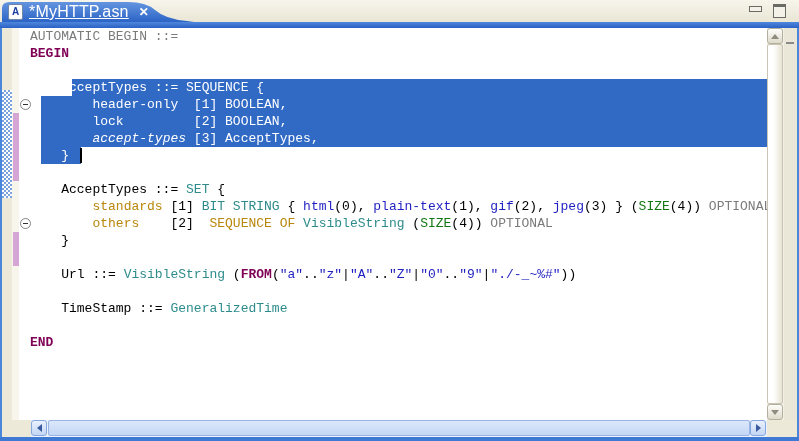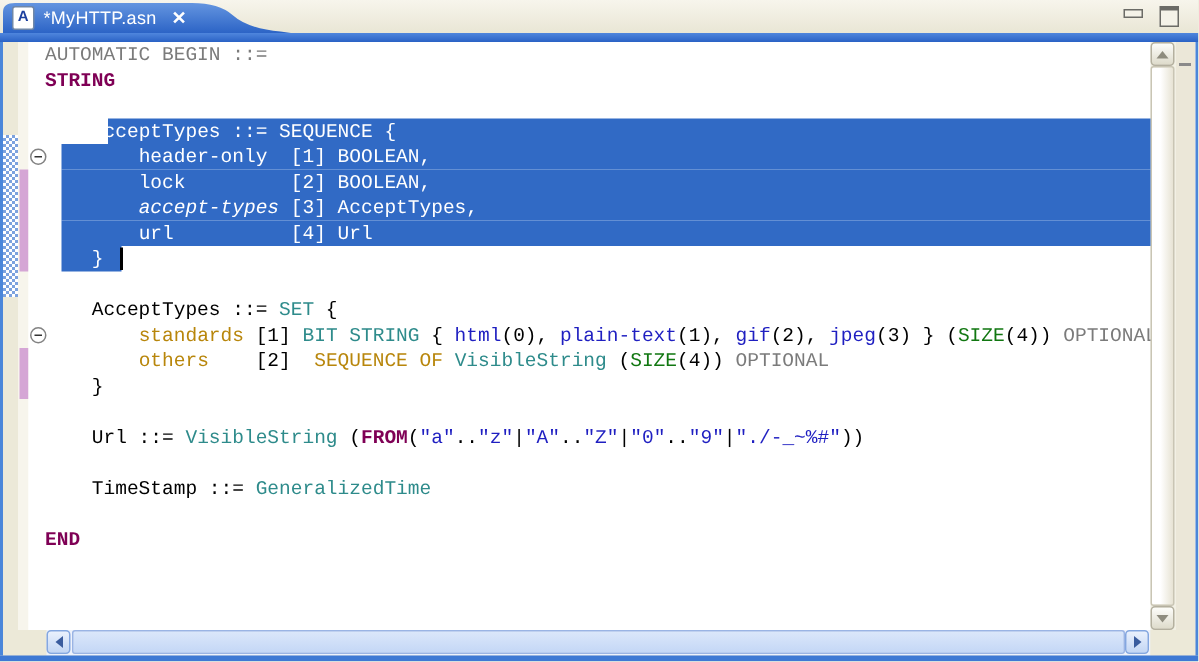--- a/index.html
+++ b/index.html
@@ -7,21 +7,21 @@
        font-family:"Liberation Sans",sans-serif;background:#ece9d8;}
 
   
   .tabbar{position:absolute;left:0;top:0;width:799px;height:22px;
           background:linear-gradient(#f7f5ec,#e9e6d5);}
   .tab-svg{position:absolute;left:2px;top:1px;}
   .tab-content{position:absolute;left:8px;top:3px;height:18px;display:flex;align-items:center;gap:6px;z-index:3;}
   .file-icon{width:13px;height:14px;background:#fff;border:1px solid #6f87a8;border-radius:2px;
              position:relative;display:flex;align-items:center;justify-content:center;
              font-size:10px;font-weight:bold;color:#1b3f9e;line-height:1;}
-  .tab-title{color:#fff;font-size:12px;letter-spacing:0.2px;}
+  .tab-title{color:#fff;font-size:16px;letter-spacing:0.2px;text-decoration:underline;}
   .tab-close{color:#fff;font-size:12px;font-weight:bold;margin-left:4px;cursor:default;}
   .winbtns{position:absolute;right:12px;top:4px;display:flex;gap:8px;z-index:3;}
   .wbtn{width:16px;height:13px;display:flex;align-items:flex-start;justify-content:center;}
   .ico-min{width:11px;height:4px;border:1px solid #6b6b66;margin-top:2px;background:#f4f2e8;}
   .ico-max{width:11px;height:10px;border:1px solid #6b6b66;border-top:3px solid #6b6b66;background:#f4f2e8;}
   .bluestrip{position:absolute;left:0;top:22px;width:799px;height:6px;
              background:linear-gradient(#4f86dd,#2a62c5);}
 
   
   .content{position:absolute;left:0;top:28px;width:799px;height:392px;background:#fff;}
@@ -107,27 +107,26 @@
     <div class="ruler-annot">
         <div class="range-hatch" style="top: 62px; height: 108px;"></div>
       </div>
     <div class="ruler-qdiff">
         <div class="qd-bar" style="top: 85px; height: 68px; background: rgb(213, 166, 213);"></div>
         <div class="qd-bar" style="top: 204px; height: 34px; background: rgb(213, 166, 213);"></div>
       </div>
     <div class="editor">
       <div class="code" style="padding-left:11px;">
           <div class="cl"><span style="color: rgb(123, 123, 123);">AUTOMATIC BEGIN ::=</span></div>
-          <div class="cl"><span style="color: rgb(127, 0, 85); font-weight: bold;">STRING</span></div>
+          <div class="cl"><span style="color: rgb(127, 0, 85); font-weight: bold;">BEGIN</span></div>
           <div class="cl"></div>
           <div class="cl sel"><i class="hl" style="background: rgb(49, 106, 197); left: 42.2px; right: 0px;"></i><span style="color: rgb(0, 0, 0);">    </span><span style="color: rgb(0, 0, 0);">AcceptTypes ::= </span><span style="color: rgb(46, 139, 139); margin-top: 32px;">SEQUENCE</span><span style="color: rgb(0, 0, 0);"> {</span></div>
           <div class="cl sel"><i class="hl" style="background: rgb(49, 106, 197); left: 11px; right: 0px;"></i><span style="color: rgb(0, 0, 0);">        </span><span style="color: rgb(184, 134, 11);">header-only</span><span style="color: rgb(0, 0, 0);">  [1] </span><span style="color: rgb(46, 139, 139);">BOOLEAN</span><span style="color: rgb(0, 0, 0);">,</span></div>
           <div class="cl sel"><i class="hl" style="background: rgb(49, 106, 197); left: 11px; right: 0px;"></i><span style="color: rgb(0, 0, 0);">        </span><span style="color: rgb(184, 134, 11);">lock</span><span style="color: rgb(0, 0, 0);">         [2] </span><span style="color: rgb(46, 139, 139);">BOOLEAN</span><span style="color: rgb(0, 0, 0);">,</span></div>
           <div class="cl sel"><i class="hl" style="background: rgb(49, 106, 197); left: 11px; right: 0px;"></i><span style="color: rgb(0, 0, 0);">        </span><span style="color: rgb(184, 134, 11); font-style: italic;">accept-types</span><span style="color: rgb(0, 0, 0);"> [3] </span><span style="color: rgb(46, 139, 139);">AcceptTypes</span><span style="color: rgb(0, 0, 0);">,</span></div>
-          <div class="cl sel"><i class="hl" style="background: rgb(49, 106, 197); left: 11px; right: 0px;"></i><span style="color: rgb(0, 0, 0);">        </span><span style="color: rgb(184, 134, 11);">url</span><span style="color: rgb(0, 0, 0);">          [4] </span><span style="color: rgb(46, 139, 139);">Url</span></div>
           <div class="cl sel"><i class="hl" style="background: rgb(49, 106, 197); left: 11px; width: 40px;"></i><span style="color: rgb(0, 0, 0);">    }</span><b class="caret" style="left: 50px;"></b></div>
           <div class="cl"></div>
           <div class="cl"><span style="color: rgb(0, 0, 0);">    AcceptTypes ::= </span><span style="color: rgb(46, 139, 139);">SET</span><span style="color: rgb(0, 0, 0);"> {</span></div>
           <div class="cl"><span style="color: rgb(0, 0, 0);">        </span><span style="color: rgb(184, 134, 11);">standards</span><span style="color: rgb(0, 0, 0);"> [1] </span><span style="color: rgb(46, 139, 139);">BIT STRING</span><span style="color: rgb(0, 0, 0);"> { </span><span style="color: rgb(31, 31, 193);">html</span><span style="color: rgb(0, 0, 0);">(0), </span><span style="color: rgb(31, 31, 193);">plain-text</span><span style="color: rgb(0, 0, 0);">(1), </span><span style="color: rgb(31, 31, 193);">gif</span><span style="color: rgb(0, 0, 0);">(2), </span><span style="color: rgb(31, 31, 193);">jpeg</span><span style="color: rgb(0, 0, 0);">(3) } (</span><span style="color: rgb(17, 119, 17);">SIZE</span><span style="color: rgb(0, 0, 0);">(4)) </span><span style="color: rgb(123, 123, 123);">OPTIONAL</span></div>
           <div class="cl"><span style="color: rgb(0, 0, 0);">        </span><span style="color: rgb(184, 134, 11);">others</span><span style="color: rgb(0, 0, 0);">    [2]  </span><span style="color: rgb(184, 134, 11);">SEQUENCE OF</span><span style="color: rgb(0, 0, 0);"> </span><span style="color: rgb(46, 139, 139);">VisibleString</span><span style="color: rgb(0, 0, 0);"> (</span><span style="color: rgb(17, 119, 17);">SIZE</span><span style="color: rgb(0, 0, 0);">(4)) </span><span style="color: rgb(123, 123, 123);">OPTIONAL</span></div>
           <div class="cl"><span style="color: rgb(0, 0, 0);">    }</span></div>
           <div class="cl"></div>
           <div class="cl"><span style="color: rgb(0, 0, 0);">    Url ::= </span><span style="color: rgb(46, 139, 139);">VisibleString</span><span style="color: rgb(0, 0, 0);"> (</span><span style="color: rgb(127, 0, 85); font-weight: bold;">FROM</span><span style="color: rgb(0, 0, 0);">(</span><span style="color: rgb(31, 31, 193);">"a"</span><span style="color: rgb(0, 0, 0);">..</span><span style="color: rgb(31, 31, 193);">"z"</span><span style="color: rgb(0, 0, 0);">|</span><span style="color: rgb(31, 31, 193);">"A"</span><span style="color: rgb(0, 0, 0);">..</span><span style="color: rgb(31, 31, 193);">"Z"</span><span style="color: rgb(0, 0, 0);">|</span><span style="color: rgb(31, 31, 193);">"0"</span><span style="color: rgb(0, 0, 0);">..</span><span style="color: rgb(31, 31, 193);">"9"</span><span style="color: rgb(0, 0, 0);">|</span><span style="color: rgb(31, 31, 193);">"./-_~%#"</span><span style="color: rgb(0, 0, 0);">))</span></div>
           <div class="cl"></div>
           <div class="cl"><span style="color: rgb(0, 0, 0);">    TimeStamp ::= </span><span style="color: rgb(46, 139, 139);">GeneralizedTime</span></div>

